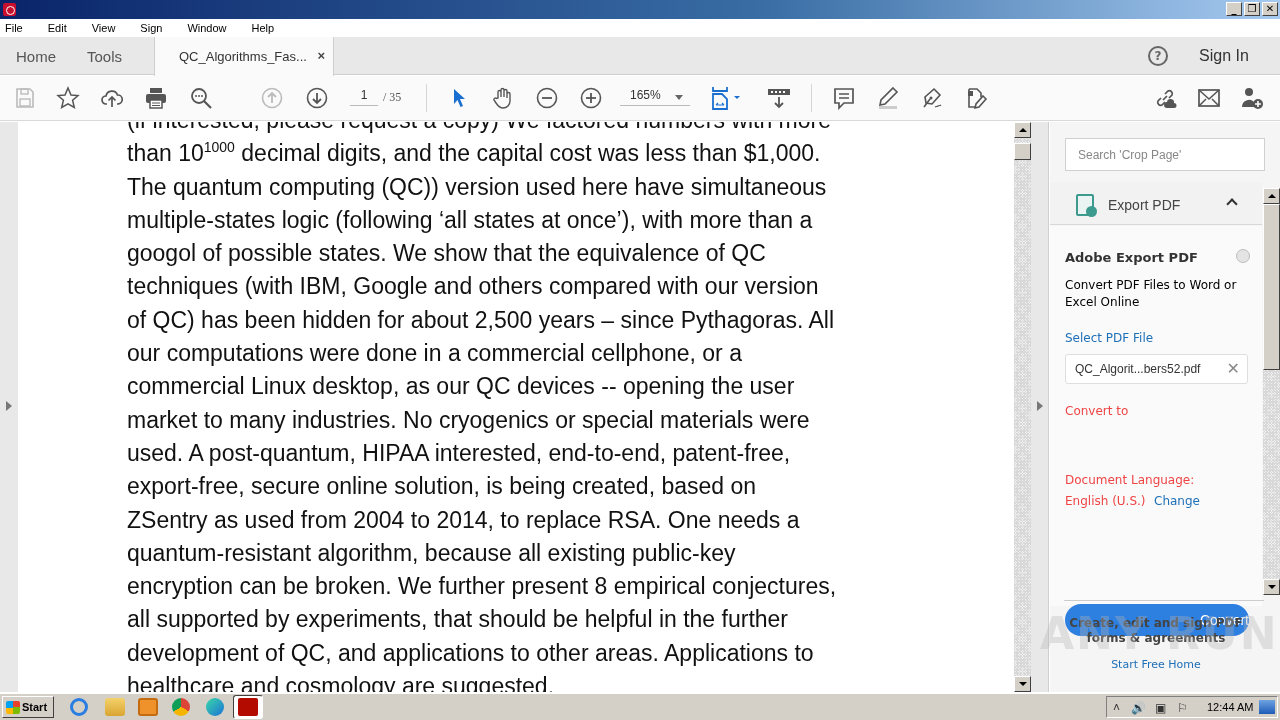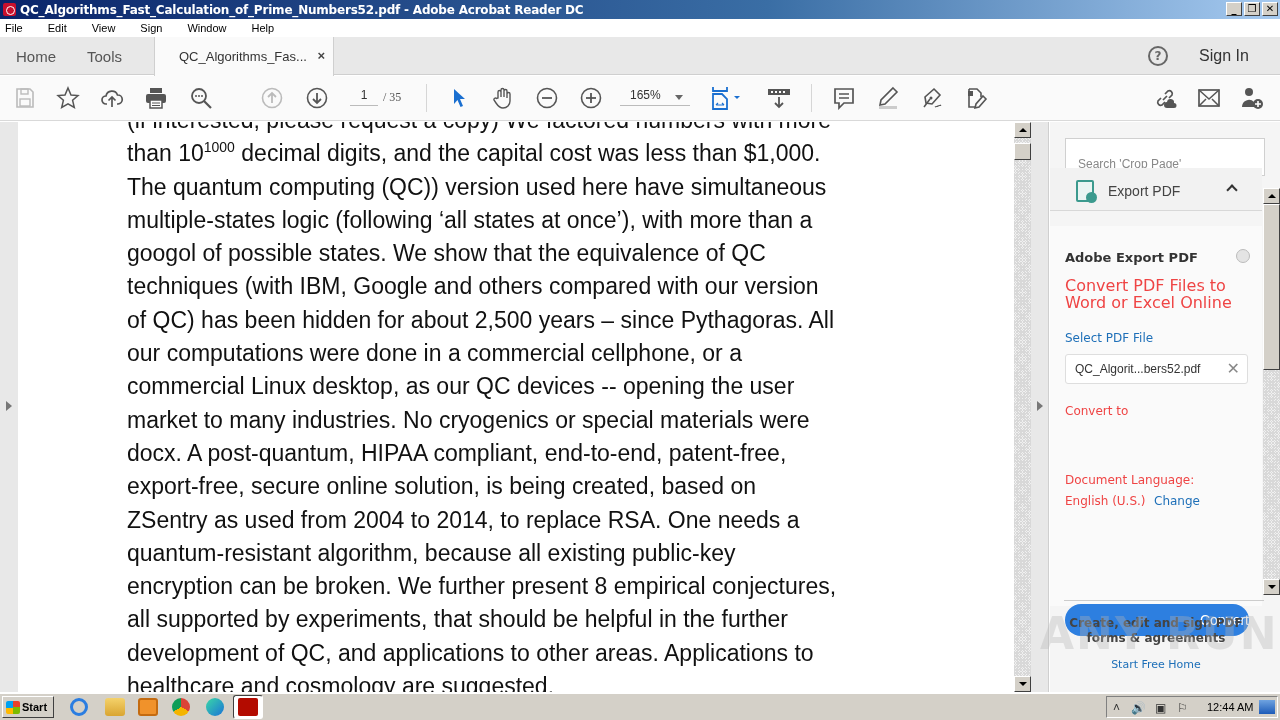--- a/index.html
+++ b/index.html
@@ -56,30 +56,30 @@
   .sbtn.up::after { top: 5px; border-bottom: 4px solid #000; }
   .sbtn.down::after { top: 5px; border-top: 4px solid #000; }
   .sthumb { position: absolute; left: 0; width: 17px; background: #d4d0c8; border: 1px solid; border-color: #fff #404040 #404040 #fff; }
 
   
   .rightstrip { position: absolute; left: 1031px; top: 122px; width: 18px; height: 570px; background: #e8e8e8; border-right: 1px solid #cfcfcf; }
   .rightstrip .arrow { position: absolute; left: 6px; top: 279px; width: 0; height: 0; border-top: 5px solid transparent; border-bottom: 5px solid transparent; border-left: 6px solid #777; }
 
   
   .rpane { position: absolute; left: 1050px; top: 122px; width: 230px; height: 570px; background: #f5f5f5; overflow: hidden; font-family: "DejaVu Sans", sans-serif; }
-  .rsearch { position: absolute; left: 15px; top: 16px; width: 200px; height: 33px; background: #fff; border: 1px solid #d0d0d0; font-size: 12px; color: #888; padding: 18px 12px; font-family: "Liberation Sans", sans-serif; }
-  .rsection { position: absolute; left: 0; top: 46px; width: 212px; height: 43px; background: #f2f2f2; border-bottom: 1px solid #d8d8d8; }
+  .rsearch { position: absolute; left: 15px; top: 16px; width: 200px; height: 33px; background: #fff; border: 1px solid #d0d0d0; font-size: 12px; color: #888; padding: 9px 12px; font-family: "Liberation Sans", sans-serif; }
+  .rsection { position: absolute; left: 0; top: 60px; width: 212px; height: 43px; background: #f2f2f2; border-bottom: 1px solid #d8d8d8; }
   .rsection .ic { position: absolute; left: 26px; top: 12px; width: 18px; height: 22px; border: 2px solid #3c9a8e; border-radius: 2px; background: #eaf5f3; }
   .rsection .ic::after { content: ""; position: absolute; left: 8px; top: 10px; width: 11px; height: 11px; border-radius: 50%; background: #3c9a8e; }
   .rsection .label { position: absolute; left: 58px; top: 15px; font-size: 14px; color: #444; font-family: "Liberation Sans", sans-serif; }
   .rsection .chev { position: absolute; left: 178px; top: 18px; width: 8px; height: 8px; border-left: 2px solid #333; border-top: 2px solid #333; transform: rotate(45deg); }
   .rbody { position: absolute; left: 0; top: 104px; width: 212px; height: 380px; background: #fafafa; }
   .rtitle { position: absolute; left: 15px; top: 24px; font-size: 13px; font-weight: bold; color: #333; }
   .rcopy { position: absolute; left: 186px; top: 23px; width: 14px; height: 14px; border: 1px solid #bbb; border-radius: 50%; background: #e4e4e4; }
-  .rdesc { position: absolute; left: 15px; top: 51px; width: 180px; font-size: 16px; line-height: 17px; color: #ef4444; }
+  .rdesc { position: absolute; left: 15px; top: 51px; width: 180px; font-size: 12px; line-height: 17px; color: #000000; }
   .rlink { position: absolute; font-size: 12px; color: #1d6fb8; }
   .rfield { position: absolute; left: 15px; width: 183px; height: 30px; background: #fff; border: 1px solid #dedede; border-radius: 3px; font-size: 12px; color: #333; padding: 7px 9px; font-family: "Liberation Sans", sans-serif; }
   .rfield .x { position: absolute; right: 7px; top: 4px; font-size: 16px; color: #888; }
   .rfield .dd { position: absolute; right: 12px; top: 8px; width: 7px; height: 7px; border-right: 1.5px solid #888; border-bottom: 1.5px solid #888; transform: rotate(45deg); }
   .rlabel { position: absolute; left: 15px; font-size: 12px; color: #ef4444; }
   .convert-btn { position: absolute; left: 15px; top: 438px; width: 184px; height: 32px; background: #2d7fe0; border-radius: 16px; color: #fff; font-size: 14px; text-align: right; line-height: 32px; font-family: "Liberation Sans", sans-serif; margin-top: 44px; }
   .rdivider { position: absolute; left: 14px; top: 478px; width: 200px; height: 1px; background: #ccc; }
   .promo { position: absolute; left: 0; top: 494px; width: 212px; text-align: center; font-size: 12px; font-weight: bold; color: #444; line-height: 15px; }
   .trial { position: absolute; left: 0; top: 536px; width: 212px; text-align: center; font-size: 11px; color: #1d6fb8; }
   .rscroll { position: absolute; left: 1263px; top: 188px; width: 17px; height: 407px;
@@ -98,21 +98,20 @@
   .tray { position: absolute; left: 1106px; top: 2px; width: 172px; height: 22px; border: 1px solid; border-color: #808080 #fff #fff #808080; font-size: 11px; font-family: "Liberation Sans", sans-serif; }
   .tray .clock { position: absolute; left: 100px; top: 4px; color: #000; }
   .tray .ti { position: absolute; top: 4px; font-size: 12px; color: #333; }
   .tray .desk { position: absolute; right: 2px; top: 3px; width: 16px; height: 14px; background: linear-gradient(#6fa3e0, #1d5bb8); }
 </style>
 </head>
 <body>
 
 <div class="titlebar">
   <div class="app-icon"></div>
-  <span class="title">QC_Algorithms_Fast_Calculation_of_Prime_Numbers52.pdf - Adobe Acrobat Reader DC</span>
   <div class="winctrls">
     <div>_</div>
     <div>❐</div>
     <div>✕</div>
   </div>
 </div>
 
 <div class="menubar">
   <span>File</span>
   <span>Edit</span>
@@ -289,21 +288,21 @@
     <span class="line">(if interested, please request a copy) We factored numbers with more</span>
     <span class="line"><span>than 10</span><sup>1000</sup><span> decimal digits, and the capital cost was less than $1,000.</span></span>
     <span class="line">The quantum computing (QC)) version used here have simultaneous</span>
     <span class="line">multiple-states logic (following ‘all states at once’), with more than a</span>
     <span class="line">googol of possible states. We show that the equivalence of QC</span>
     <span class="line">techniques (with IBM, Google and others compared with our version</span>
     <span class="line">of QC) has been hidden for about 2,500 years – since Pythagoras. All</span>
     <span class="line">our computations were done in a commercial cellphone, or a</span>
     <span class="line">commercial Linux desktop, as our QC devices -- opening the user</span>
     <span class="line">market to many industries. No cryogenics or special materials were</span>
-    <span class="line">docx. A post-quantum, HIPAA compliant, end-to-end, patent-free,</span>
+    <span class="line">used. A post-quantum, HIPAA interested, end-to-end, patent-free,</span>
     <span class="line">export-free, secure online solution, is being created, based on</span>
     <span class="line">ZSentry as used from 2004 to 2014, to replace RSA. One needs a</span>
     <span class="line">quantum-resistant algorithm, because all existing public-key</span>
     <span class="line">encryption can be broken. We further present 8 empirical conjectures,</span>
     <span class="line">all supported by experiments, that should be helpful in the further</span>
     <span class="line">development of QC, and applications to other areas. Applications to</span>
     <span class="line">healthcare and cosmology are suggested.</span>
   </div>
 </div>
 

